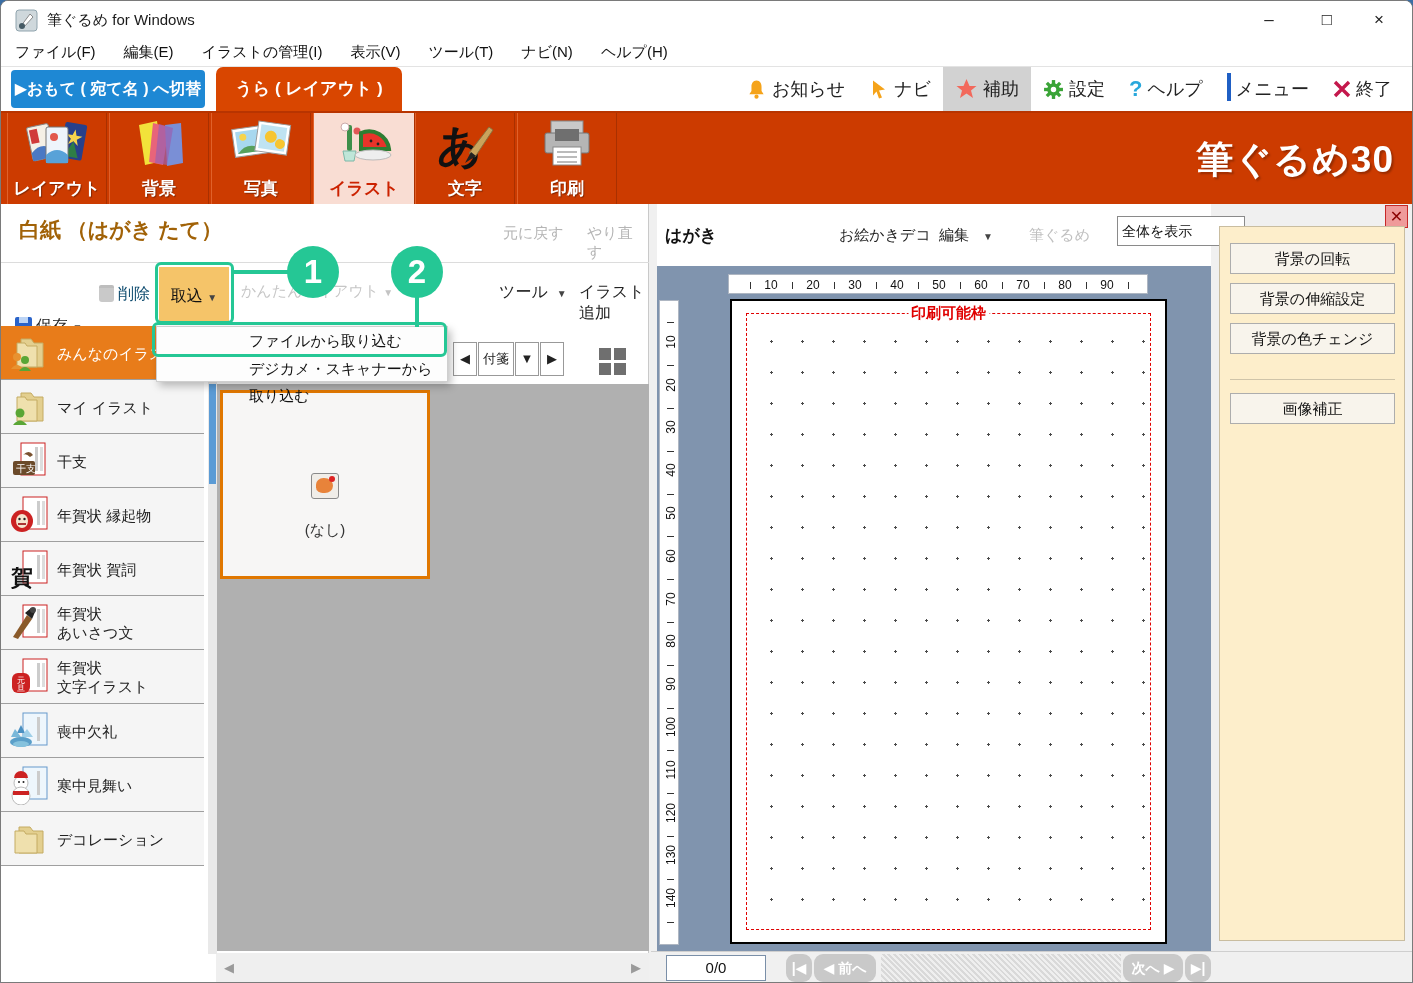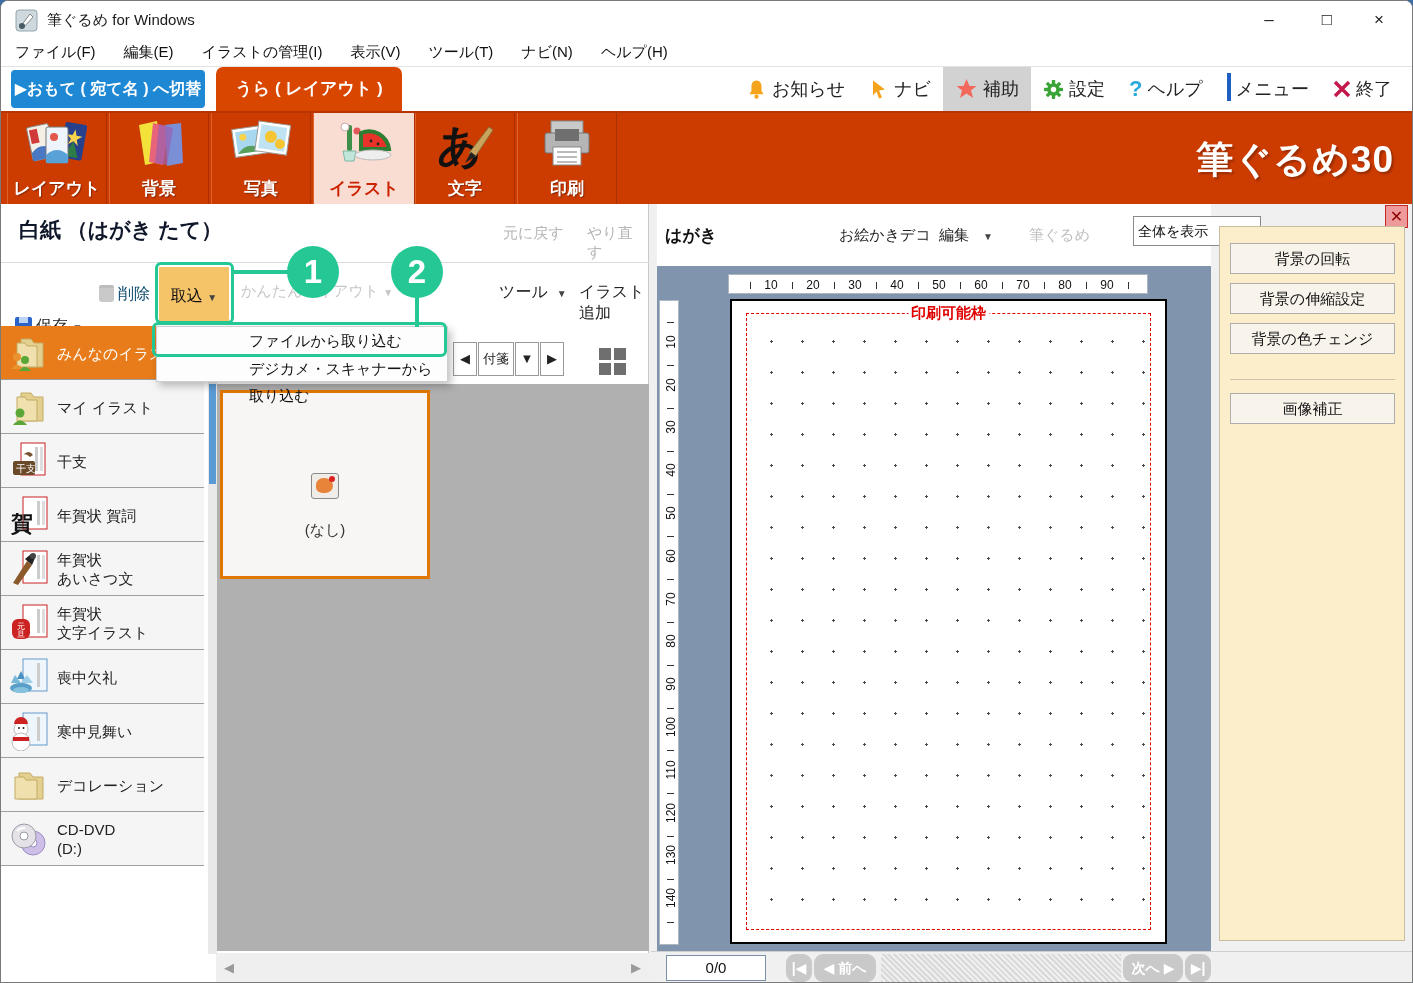--- a/index.html
+++ b/index.html
@@ -32,21 +32,21 @@
   #ribbon { position:absolute; left:0; top:110px; width:100%; height:93px; background:#cc3b00; border-top:2px solid #b83400; }
   .module { position:absolute; top:0; height:91px; width:100px; border-right:1px solid #a93000; border-left:1px solid #e0612a; text-align:center; }
   .module .mlabel { position:absolute; bottom:4px; width:100%; color:#fff; font-weight:bold; font-size:17px; text-shadow:1px 1px 1px rgba(0,0,0,.35); }
   .module.selected { background:#f9ddd3; }
   .module.selected .mlabel { color:#cc2200; text-shadow:none; }
   .module .mic { position:absolute; left:50%; top:6px; transform:translateX(-50%); }
   #ribbon-logo { position:absolute; right:18px; top:22px; color:#fff; font-size:37px; font-weight:bold; letter-spacing:1px; text-shadow:2px 2px 2px rgba(0,0,0,.25); }
 
   
   #left-panel { position:absolute; left:0; top:203px; width:648px; height:780px; background:#fff; border-right:1px solid #c9c9c9; }
-  #lp-title { position:absolute; left:18px; top:12px; font-size:21px; font-weight:bold; color:#0f172a; }
+  #lp-title { position:absolute; left:18px; top:12px; font-size:21px; font-weight:bold; color:#a16207; }
   #undo-btn { position:absolute; left:502px; top:20px; font-size:15px; color:#b5b5b5; }
   #redo-btn { position:absolute; left:586px; top:20px; font-size:15px; color:#b5b5b5; }
   #lp-divider { position:absolute; left:0; top:58px; width:648px; height:1px; background:#dcdcdc; }
 
   .lp-tool { position:absolute; top:78px; font-size:16px; color:#222; }
   .tri { font-size:10px; color:#444; }
   .tri.gray { color:#c4c4c4; }
   #save-btn { left:14px;margin-top:32px; } #delete-btn { left:98px; color:#0c4a6e; }
   #import-btn { position:absolute; left:158px; top:63px; width:70px; height:57px; background:#f5c469; text-align:center; font-size:16px; color:#111; line-height:57px; }
   #easy-layout-btn { left:240px; color:#c6c6c6; font-size:15px; }
@@ -90,21 +90,21 @@
   .imenu-item + .imenu-item { border-top:1px solid #f0f0f0; }
 
   
   #right-strip { position:absolute; left:648px; top:203px; width:765px; height:780px; background:#f0f0f0; }
   #canvas-header { position:absolute; left:656px; top:203px; width:554px; height:62px; background:#fff; }
   #ch-title { position:absolute; left:8px; top:20px; font-size:17px; font-weight:bold; color:#111; }
   #ch-deco { position:absolute; left:182px; top:22px; font-size:15px; color:#222; }
   #ch-edit { position:absolute; left:282px; top:22px; font-size:15px; color:#222; }
   #ch-edit .tri { margin-left:14px; }
   #ch-region { position:absolute; left:372px; top:22px; font-size:15px; color:#c0c0c0; }
-  #zoom-select { position:absolute; left:476px; top:12px; width:128px; height:30px; background:#fff; border:1px solid #8a8a8a; font-size:14px; color:#111; line-height:28px; padding-left:4px; }
+  #zoom-select { position:absolute; left:460px; top:12px; width:128px; height:30px; background:#fff; border:1px solid #8a8a8a; font-size:14px; color:#111; line-height:28px; padding-left:4px; }
   #zoom-select .chev { position:absolute; right:8px; top:0; color:#555; font-size:11px; }
   #panel-close { position:absolute; left:1384px; top:204px; width:23px; height:23px; background:#ef9a9a; border:1px solid #c62828; color:#8b0000; font-weight:bold; text-align:center; line-height:21px; font-size:16px; }
 
   #canvas { position:absolute; left:656px; top:265px; width:554px; height:685px; background:#8094ae; overflow:hidden; }
   #h-ruler { position:absolute; left:71px; top:8px; width:420px; height:20px; background:#fff; border:1px solid #aeb6c2; }
   #h-ruler .tk { position:absolute; top:7px; width:1px; height:7px; background:#333; }
   #h-ruler .lb { position:absolute; top:3px; font-size:12px; color:#111; transform:translateX(-50%); }
   #v-ruler { position:absolute; left:2px; top:34px; width:20px; height:645px; background:#fff; border:1px solid #aeb6c2; }
   #v-ruler .tk { position:absolute; left:7px; height:1px; width:7px; background:#333; }
   #v-ruler .lb { position:absolute; left:1px; font-size:12px; color:#111; transform:rotate(-90deg); width:20px; text-align:center; }
@@ -389,20 +389,35 @@
             </svg>
           </span>
           <span class="clabel">干支</span>
         </div>
         <div class="cat">
           <span class="cic">
             <svg width="42" height="40" viewBox="0 0 42 40">
               <rect x="14" y="2" width="24" height="32" fill="#fff" stroke="#cc2222"></rect>
               <rect x="28" y="6" width="3" height="24" fill="#ccc"></rect>
               <rect x="33" y="6" width="3" height="24" fill="#ddd"></rect>
+              <circle cx="13" cy="26" r="11" fill="#cc2222"></circle>
+              <ellipse cx="13" cy="26" rx="6" ry="7" fill="#f5e6d0"></ellipse>
+              <circle cx="10.5" cy="24" r="1.2" fill="#222"></circle>
+              <circle cx="15.5" cy="24" r="1.2" fill="#222"></circle>
+              <rect x="9" y="28" width="8" height="2" fill="#a33"></rect>
+            </svg>
+          </span>
+          <span class="clabel">年賀状  縁起物</span>
+        </div>
+        <div class="cat">
+          <span class="cic">
+            <svg width="42" height="40" viewBox="0 0 42 40">
+              <rect x="14" y="2" width="24" height="32" fill="#fff" stroke="#cc2222"></rect>
+              <rect x="28" y="6" width="3" height="24" fill="#ccc"></rect>
+              <rect x="33" y="6" width="3" height="24" fill="#ddd"></rect>
               <text x="2" y="36" font-size="22" font-weight="bold" fill="#111" font-family="sans-serif">賀</text>
             </svg>
           </span>
           <span class="clabel">年賀状  賀詞</span>
         </div>
         <div class="cat">
           <span class="cic">
             <svg width="42" height="40" viewBox="0 0 42 40">
               <rect x="14" y="2" width="24" height="32" fill="#fff" stroke="#cc2222"></rect>
               <rect x="28" y="6" width="3" height="24" fill="#ccc"></rect>
@@ -459,33 +474,20 @@
           <span class="clabel">寒中見舞い</span>
         </div>
         <div class="cat">
           <span class="cic">
             <svg width="40" height="40" viewBox="0 0 40 40">
               <path d="M10 8 h11 l3 4 h10 v22 h-24 Z" fill="#e3cf8f" stroke="#c4ab62"></path>
               <path d="M6 12 h9 l2 3 h11 v19 h-22 Z" fill="#efe0ad" stroke="#c4ab62"></path>
             </svg>
           </span>
           <span class="clabel">デコレーション</span>
-        </div>
-        <div class="cat">
-          <span class="cic">
-            <svg width="42" height="40" viewBox="0 0 42 40">
-              <circle cx="24" cy="24" r="12" fill="#cdbfe8" stroke="#9a8cc4"></circle>
-              <circle cx="24" cy="24" r="4" fill="#fff" stroke="#9a8cc4"></circle>
-              <circle cx="15" cy="17" r="12" fill="#e4e2e6" stroke="#9a9aa8"></circle>
-              <circle cx="15" cy="17" r="4" fill="#fff" stroke="#9a9aa8"></circle>
-              <path d="M8 12 a9 9 0 0 1 8 -3" stroke="#fff" stroke-width="2" fill="none"></path>
-            </svg>
-          </span>
-          <span class="clabel">CD-DVD
-(D:)</span>
         </div>
       </div>
     <div id="sidebar-scroll">
         <div class="thumb"></div>
       </div>
 
     <div id="import-menu">
         <div class="imenu-item">ファイルから取り込む</div>
         <div class="imenu-item">デジカメ・スキャナーから取り込む</div>
       </div>

